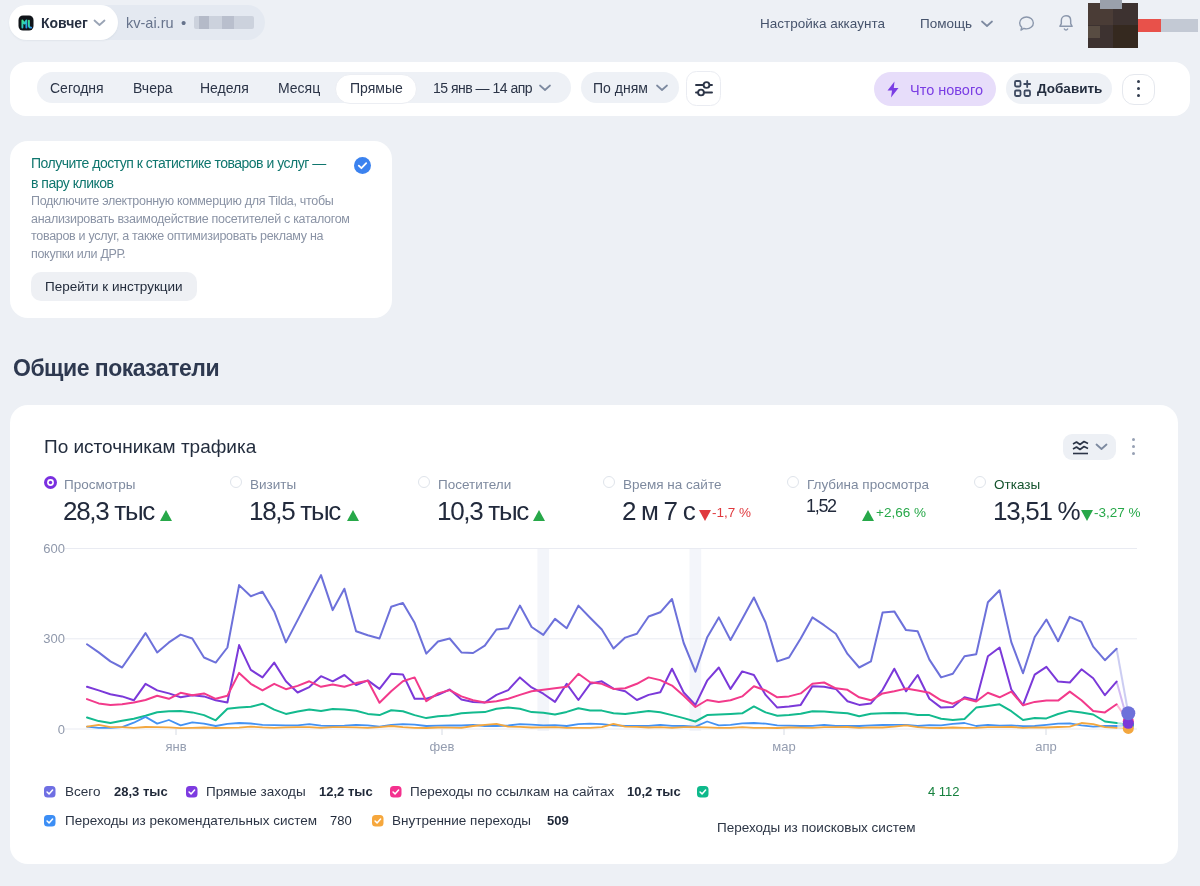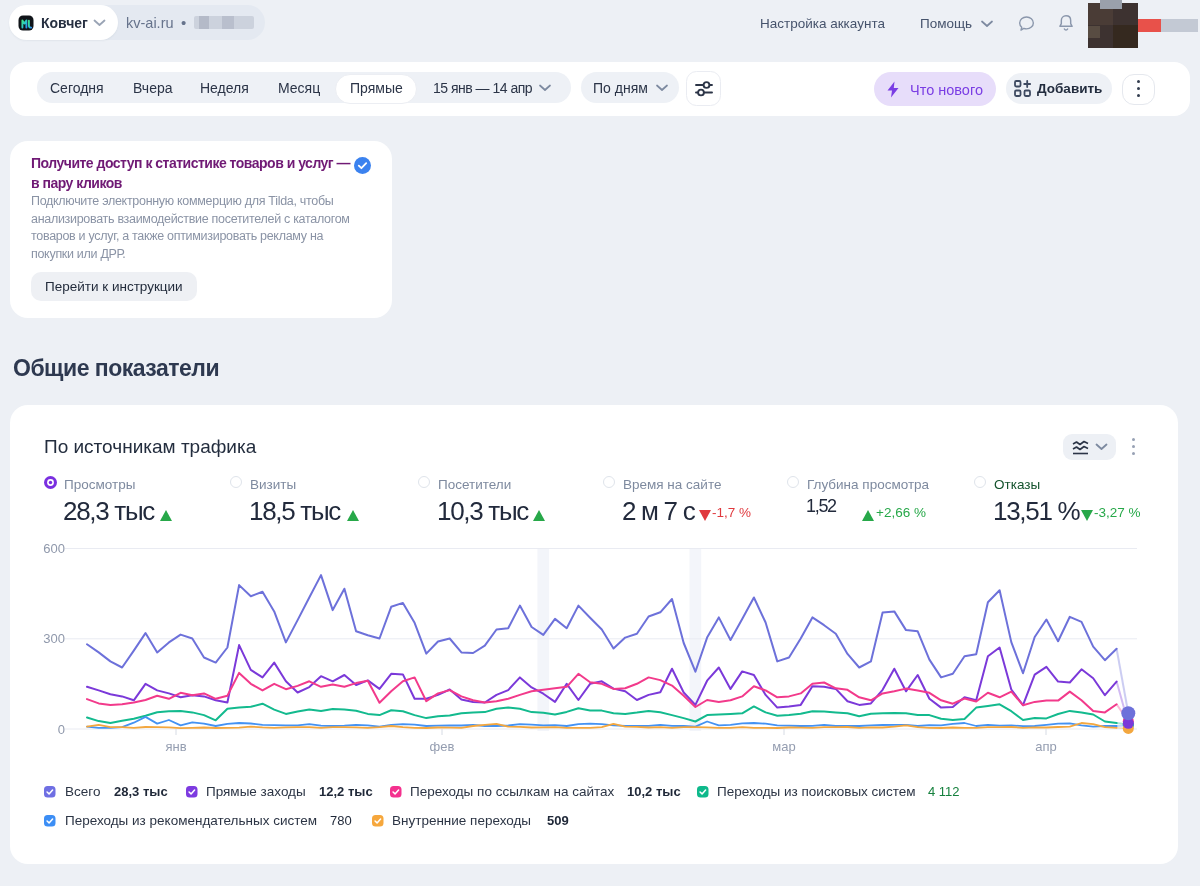--- a/index.html
+++ b/index.html
@@ -91,21 +91,21 @@
     <rect x="10.5" y="10.5" width="5.5" height="5.5" rx="1.2" class="ico"></rect>
     <path d="M13.2 1 V7 M10.2 4 H16.2" class="ico"></path>
   </svg>
 <div class="abs" style="left:1037px;top:81px;font-size:13.5px;font-weight:700;color:#222c3e">Добавить</div>
 <div class="abs" style="left:1122px;top:73.5px;width:33px;height:31px;background:#fff;border:1px solid #e5e8ee;border-radius:12px"></div>
 <div class="abs" style="left:1137px;top:80px;width:3.4px;height:3.4px;border-radius:50%;background:#333d4f"></div>
 <div class="abs" style="left:1137px;top:87px;width:3.4px;height:3.4px;border-radius:50%;background:#333d4f"></div>
 <div class="abs" style="left:1137px;top:94px;width:3.4px;height:3.4px;border-radius:50%;background:#333d4f"></div>
 
 <div class="card" style="left:10px;top:141px;width:382px;height:177px"></div>
-<div class="abs" style="left:31px;top:153px;font-size:14px;font-weight:700;color:#701a75;line-height:20px;letter-spacing:-0.5px;white-space:nowrap">Получите доступ к статистике товаров и услуг —<br>в пару кликов</div>
+<div class="abs" style="left:31px;top:153px;font-size:14px;font-weight:400;color:#0f766e;line-height:20px;letter-spacing:-0.5px;white-space:nowrap">Получите доступ к статистике товаров и услуг —<br>в пару кликов</div>
 <svg class="abs" width="17" height="17" style="left:354px;top:157px" viewBox="0 0 17 17">
     <circle cx="8.5" cy="8.5" r="8.5" fill="#3b82ef"></circle>
     <path d="M4.8 8.7 L7.4 11.2 L12.2 6.2" stroke="#fff" stroke-width="1.8" fill="none" stroke-linecap="round" stroke-linejoin="round"></path>
   </svg>
 <div class="abs" style="left:31px;top:193px;font-size:12.5px;color:#8a93a5;line-height:17.5px;letter-spacing:-0.3px;white-space:nowrap">Подключите электронную коммерцию для Tilda, чтобы<br>анализировать взаимодействие посетителей с каталогом<br>товаров и услуг, а также оптимизировать рекламу на<br>покупки или ДРР.</div>
 <div class="abs" style="left:31px;top:272px;width:166px;height:29px;background:#eef0f4;border-radius:10px"></div>
 <div class="abs" style="left:45px;top:279px;font-size:13.5px;color:#232c3c">Перейти к инструкции</div>
 
 <div class="abs" style="left:13px;top:355px;font-size:23px;font-weight:700;color:#2e3950;letter-spacing:-0.5px">Общие показатели</div>
 <div class="card" style="left:10px;top:405px;width:1168px;height:459px"></div>
@@ -216,21 +216,21 @@
 <svg class="abs" width="11.5" height="11.5" style="left:390px;top:786px" viewBox="0 0 15 15">
     <rect x="0" y="0" width="15" height="15" rx="4.6" fill="#f4318e"></rect>
     <path d="M4 7.9 L6.6 10.3 L11.2 5.2" stroke="#fff" stroke-width="2" fill="none" stroke-linecap="round" stroke-linejoin="round"></path>
   </svg>
 <div class="abs" style="left:410px;top:784px;font-size:13.5px;color:#2c3545">Переходы по ссылкам на сайтах</div>
 <div class="abs" style="left:627px;top:784px;font-size:13px;font-weight:700;color:#1f2838">10,2 тыс</div>
 <svg class="abs" width="11.5" height="11.5" style="left:697px;top:786px" viewBox="0 0 15 15">
     <rect x="0" y="0" width="15" height="15" rx="4.6" fill="#0eb98b"></rect>
     <path d="M4 7.9 L6.6 10.3 L11.2 5.2" stroke="#fff" stroke-width="2" fill="none" stroke-linecap="round" stroke-linejoin="round"></path>
   </svg>
-<div class="abs" style="left:717px;top:784px;font-size:13.5px;color:#2c3545">Переходы из поисковых систем</div>
+<div class="abs" style="left:717px;top:820px;font-size:13.5px;color:#2c3545">Переходы из поисковых систем</div>
 <div class="abs" style="left:928px;top:784px;font-size:13px;font-weight:400;color:#15803d">4 112</div>
 <svg class="abs" width="11.5" height="11.5" style="left:44px;top:815px" viewBox="0 0 15 15">
     <rect x="0" y="0" width="15" height="15" rx="4.6" fill="#3c8ef5"></rect>
     <path d="M4 7.9 L6.6 10.3 L11.2 5.2" stroke="#fff" stroke-width="2" fill="none" stroke-linecap="round" stroke-linejoin="round"></path>
   </svg>
 <div class="abs" style="left:65px;top:813px;font-size:13.5px;color:#2c3545">Переходы из рекомендательных систем</div>
 <div class="abs" style="left:330px;top:813px;font-size:13px;font-weight:400;color:#1f2838">780</div>
 <svg class="abs" width="11.5" height="11.5" style="left:372px;top:815px" viewBox="0 0 15 15">
     <rect x="0" y="0" width="15" height="15" rx="4.6" fill="#f6a73c"></rect>
     <path d="M4 7.9 L6.6 10.3 L11.2 5.2" stroke="#fff" stroke-width="2" fill="none" stroke-linecap="round" stroke-linejoin="round"></path>

